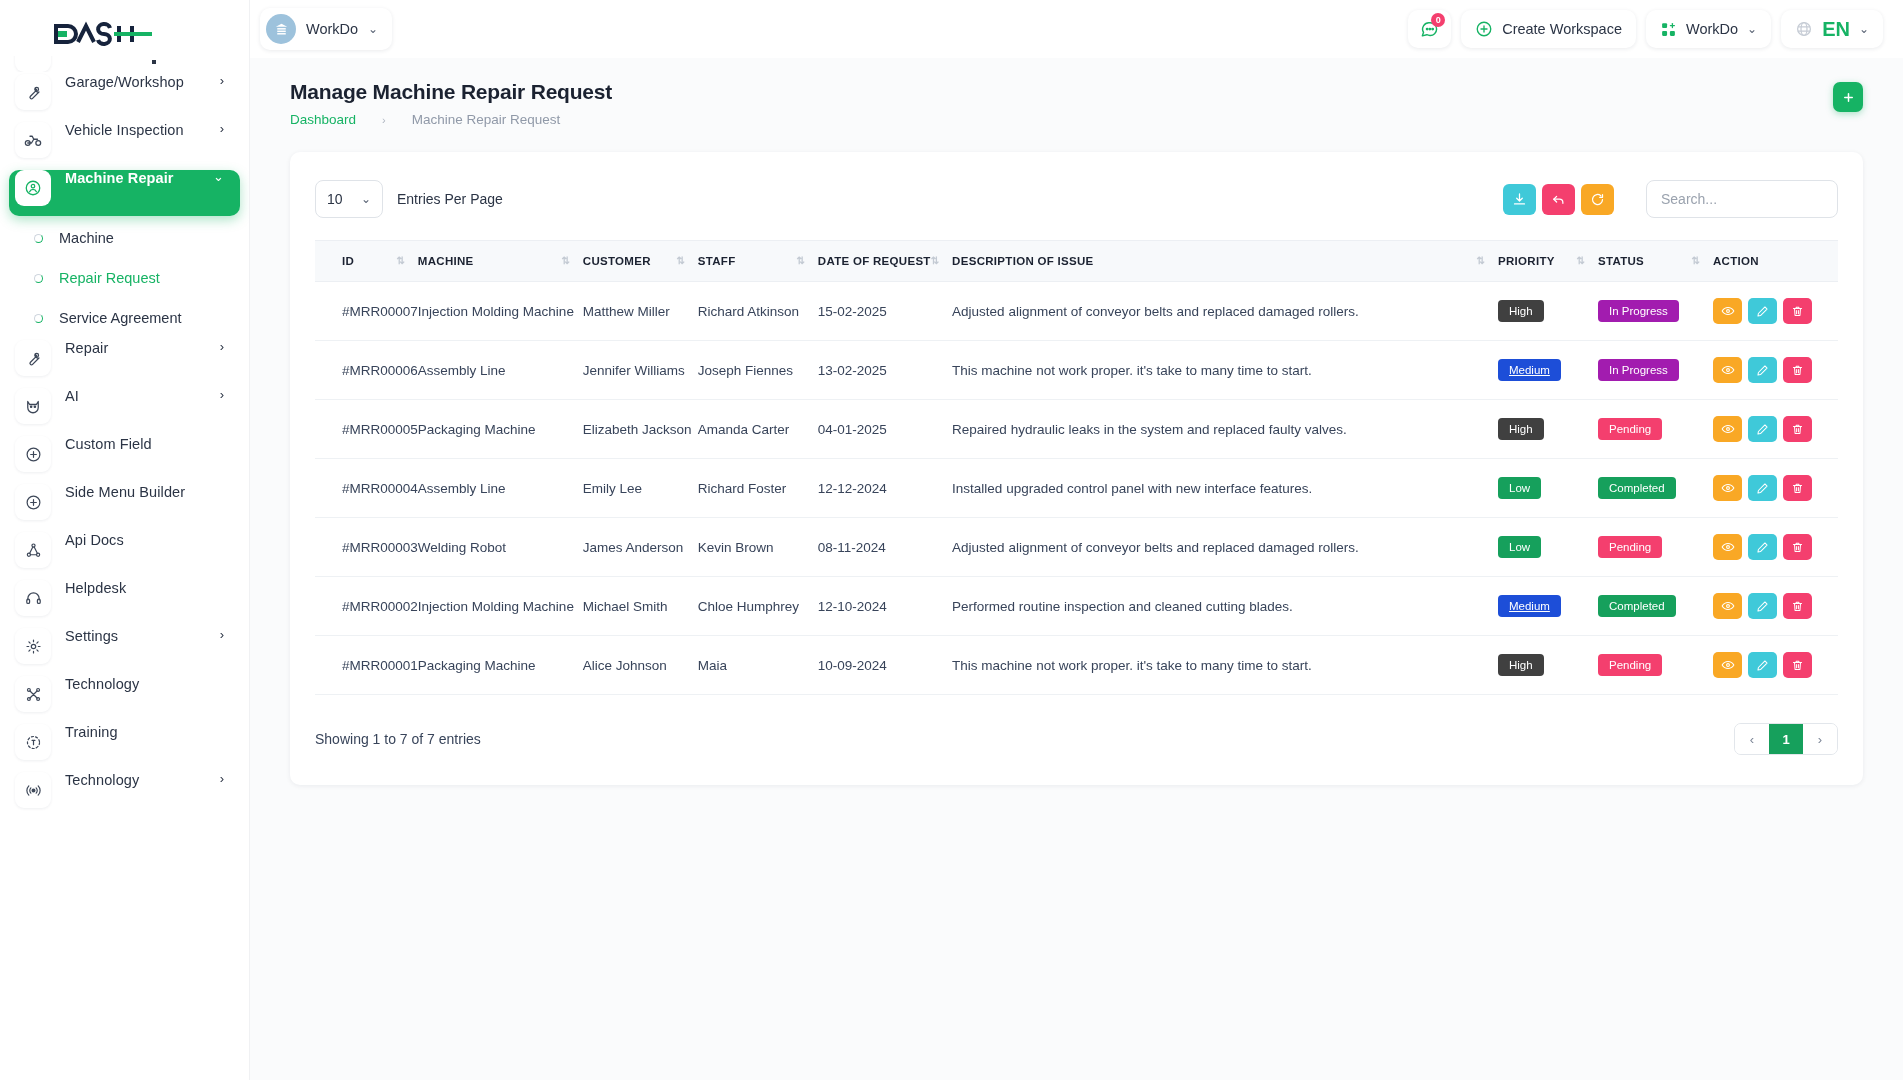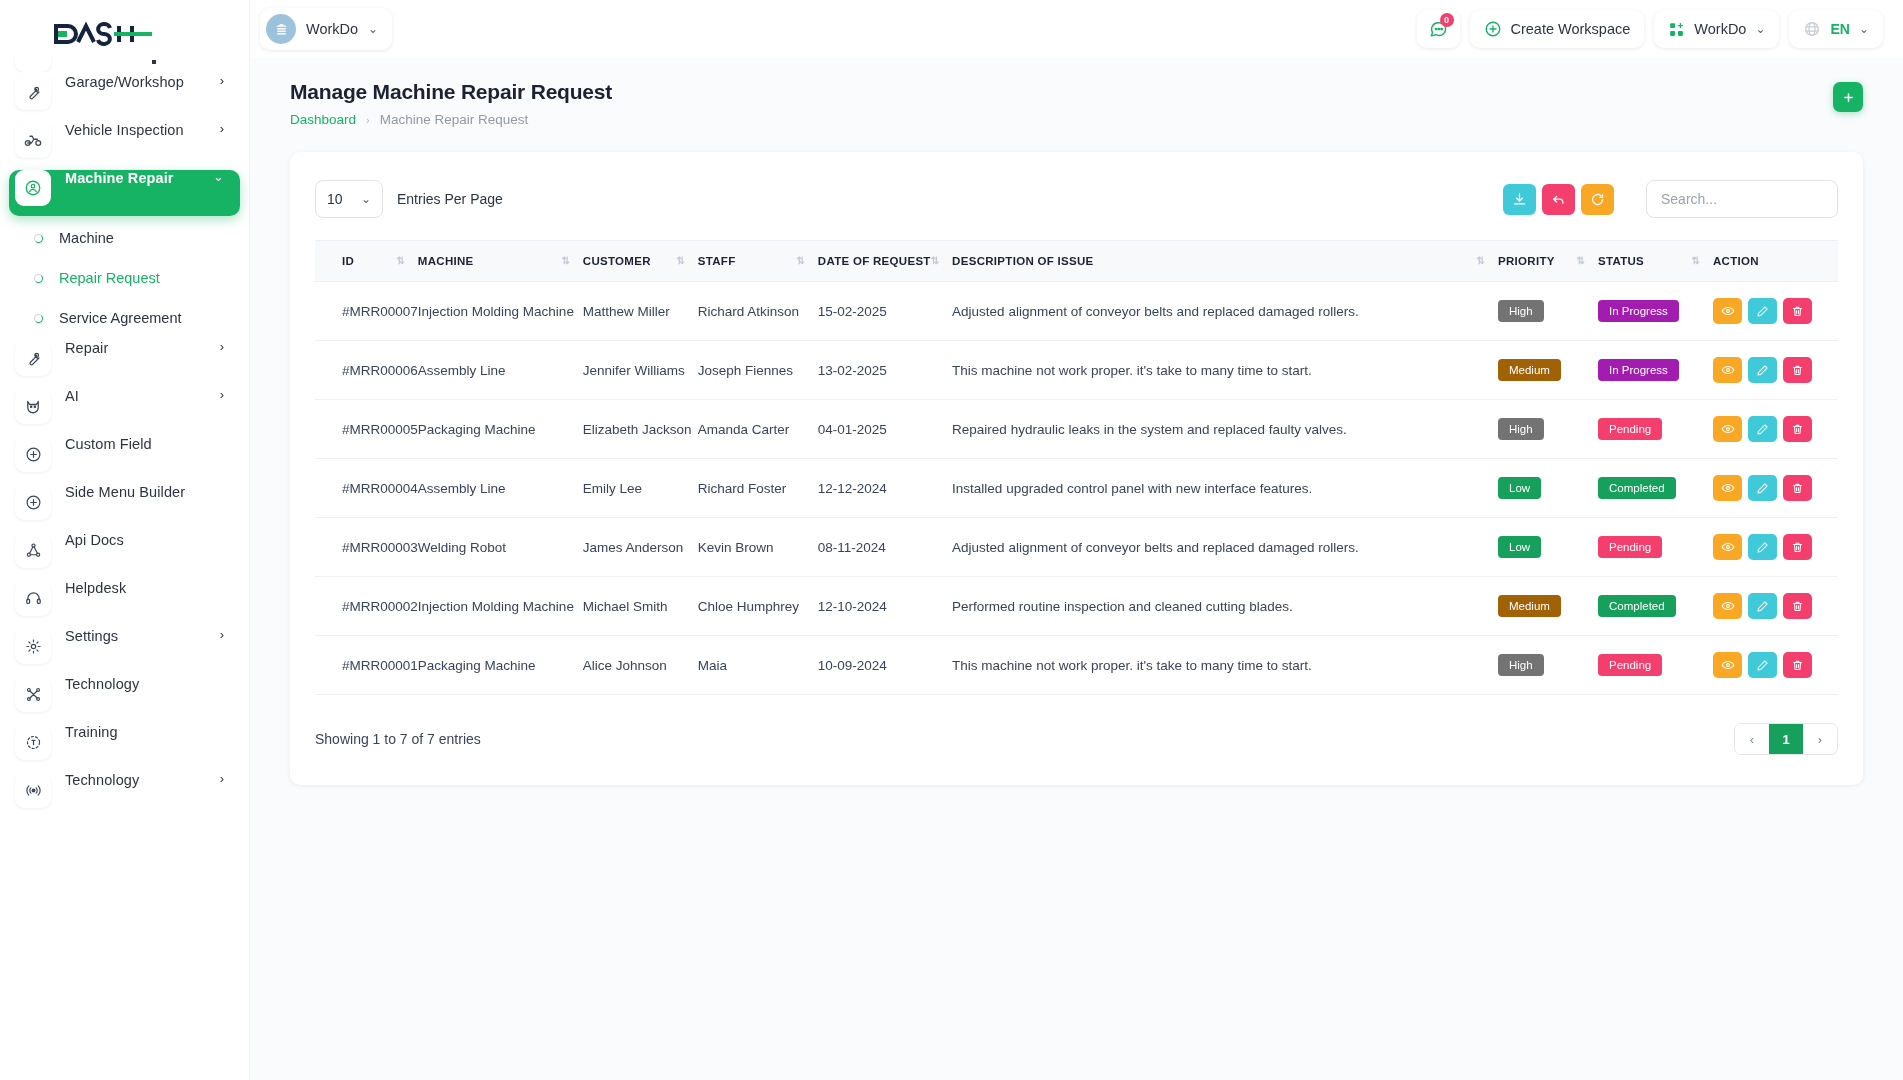--- a/index.html
+++ b/index.html
@@ -126,26 +126,26 @@
     font-size: 14.5px; color: #2b3445;
   }
   .tr-pill.icon-only { padding: 0 12px; position: relative; }
   .badge-count {
     position: absolute; top: 3px; right: 6px;
     background: #f43f6e; color: #fff;
     font-size: 9px; min-width: 14px; height: 14px;
     border-radius: 7px; display: flex; align-items: center; justify-content: center;
     padding: 0 3px; font-weight: bold;
   }
-  .lang-txt { color: #16b364; font-weight: bold; font-size: 14px; text-align: right; }
+  .lang-txt { color: #16b364; font-weight: bold; font-size: 20px; text-align: right; }
 
   
   .page-head { padding: 22px 40px 0 40px; display: flex; align-items: flex-start; }
   .page-title { font-size: 21px; font-weight: bold; color: #1b2231; letter-spacing: -.2px; }
-  .crumbs { margin-top: 8px; display: flex; align-items: center; gap: 10px; font-size: 13.5px; text-align: center; }
+  .crumbs { margin-top: 8px; display: flex; align-items: center; gap: 26px; font-size: 13.5px; text-align: center; }
   .crumb-link { color: #16b364; cursor: pointer; }
   .crumb-sep { color: #aeb5c0; font-size: 11px; }
   .crumb-cur { color: #9099a8; }
   .add-btn {
     margin-left: auto; margin-top: 2px;
     width: 30px; height: 30px; border-radius: 7px;
     background: #16b364; color: #fff;
     display: flex; align-items: center; justify-content: center;
     font-size: 18px; line-height: 1; cursor: pointer;
     box-shadow: 0 2px 7px rgba(22,179,100,.35);
@@ -220,22 +220,22 @@
   .col-desc    { width: auto; }
   .col-prio    { width: 100px; }
   .col-status  { width: 115px; }
   .col-action  { width: 125px; }
 
   .pill {
     display: inline-flex; align-items: center; justify-content: center;
     height: 22px; padding: 0 11px; border-radius: 4px;
     font-size: 11.5px; color: #fff; white-space: nowrap;
   }
-  .p-high     { background: #737373; }
-  .p-medium   { background: #a16207; }
+  .p-high     { background: #404040; }
+  .p-medium   { background: #1d4ed8; text-decoration: underline; }
   .p-low      { background: #16a05c; }
   .s-inprogress { background: #a21caf; }
   .s-pending    { background: #f43f6e; }
   .s-completed  { background: #16a05c; }
 
   .act-group { display: flex; gap: 6px; }
   .act-btn {
     width: 29px; height: 26px; border-radius: 5px;
     display: flex; align-items: center; justify-content: center;
     cursor: pointer;

